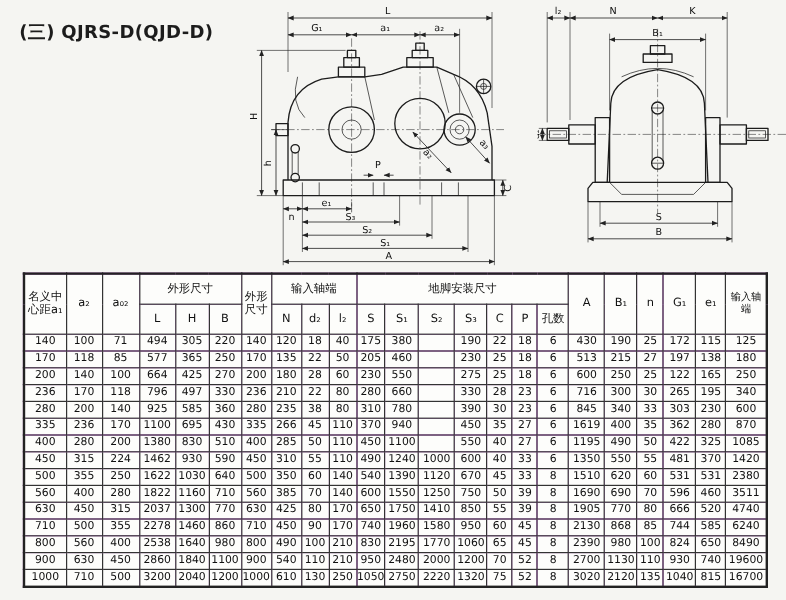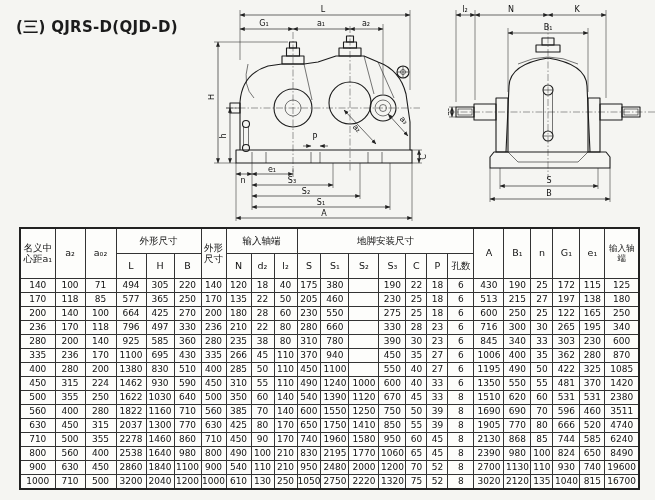--- a/index.html
+++ b/index.html
@@ -425,21 +425,21 @@
         <td>266</td>
         <td>45</td>
         <td>110</td>
         <td>370</td>
         <td>940</td>
         <td></td>
         <td>450</td>
         <td>35</td>
         <td>27</td>
         <td>6</td>
-        <td>1006</td>
+        <td>1619</td>
         <td>400</td>
         <td>35</td>
         <td>362</td>
         <td>280</td>
         <td>870</td>
       </tr>
       <tr>
         <td>400</td>
         <td>280</td>
         <td>200</td>

